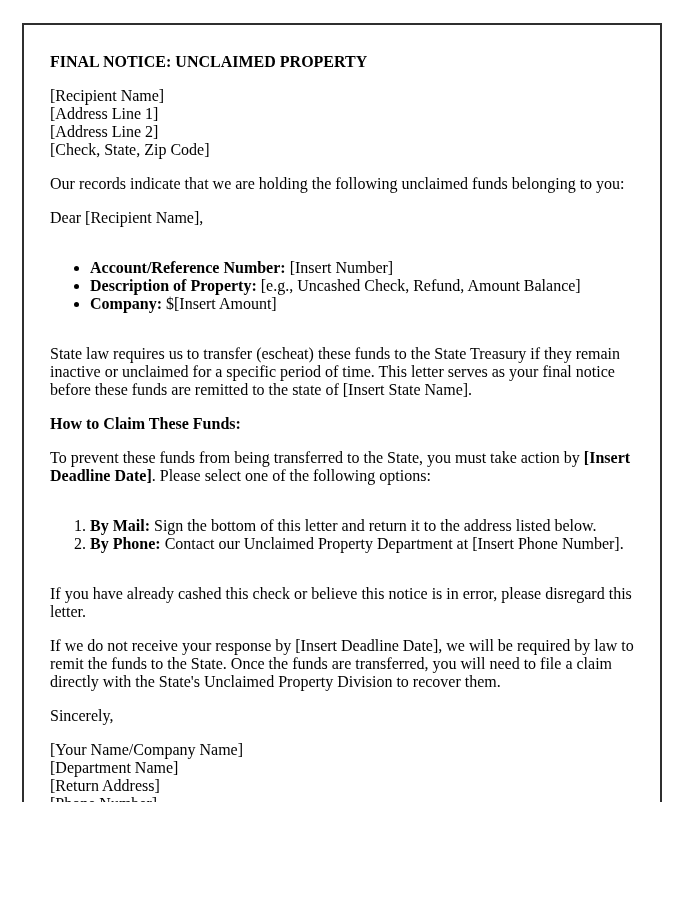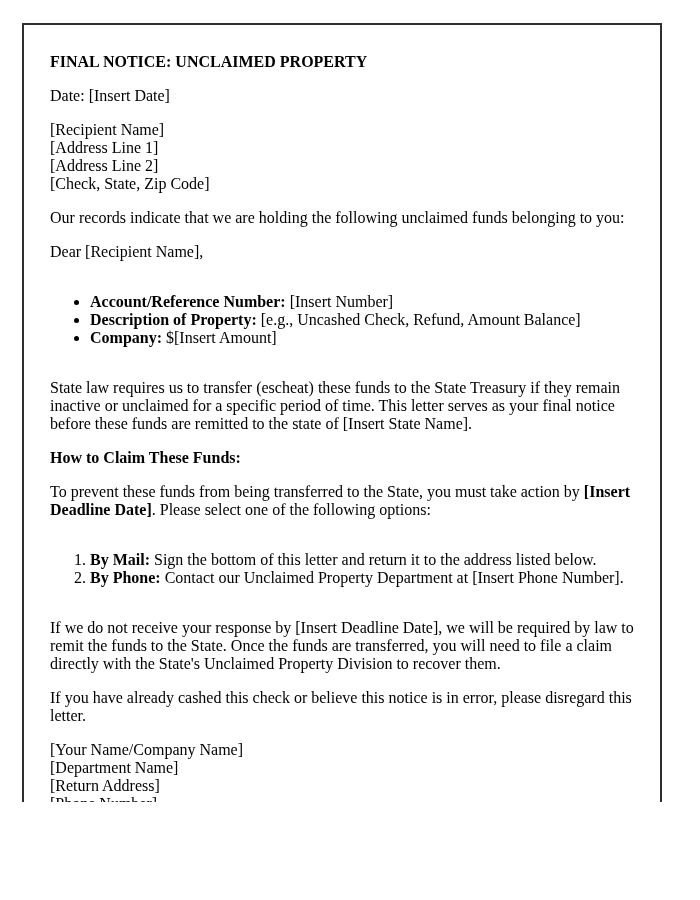--- a/index.html
+++ b/index.html
@@ -43,21 +43,20 @@
     margin: 0;
   }
 </style>
 </head>
 <body style="background: rgb(255, 255, 255);">
 
 <div class="letter-box" style="border-color: rgb(47, 47, 47); color: rgb(0, 0, 0);">
 
   <p class="bold">FINAL NOTICE: UNCLAIMED PROPERTY</p>
 
-  <p>Date: [Insert Date]</p>
 
   <p><span>[Recipient Name]</span><br><span>[Address Line 1]</span><br><span>[Address Line 2]</span><br><span>[Check, State, Zip Code]</span></p>
 
 
   <p>Our records indicate that we are holding the following unclaimed funds belonging to you:</p>
 
   <p>Dear [Recipient Name],</p>
 
   <ul>
     <li><span class="bold">Account/Reference Number:</span><span> [Insert Number]</span></li>
@@ -69,21 +68,21 @@
 
   <p class="bold">How to Claim These Funds:</p>
 
   <p><span>To prevent these funds from being transferred to the State, you must take action by </span><span class="bold">[Insert Deadline Date]</span><span>. Please select one of the following options:</span></p>
 
   <ol>
     <li><span class="bold">By Mail:</span><span> Sign the bottom of this letter and return it to the address listed below.</span></li>
     <li><span class="bold">By Phone:</span><span> Contact our Unclaimed Property Department at [Insert Phone Number].</span></li>
   </ol>
 
+  <p>If you have already cashed this check or believe this notice is in error, please disregard this letter.</p>
+
   <p>If we do not receive your response by [Insert Deadline Date], we will be required by law to remit the funds to the State. Once the funds are transferred, you will need to file a claim directly with the State's Unclaimed Property Division to recover them.</p>
 
-  <p>If you have already cashed this check or believe this notice is in error, please disregard this letter.</p>
+  <p>Sincerely,</p>
 
   <p><span>[Your Name/Company Name]</span><br><span>[Department Name]</span><br><span>[Return Address]</span><br><span>[Phone Number]</span></p>
-
-  <p>Sincerely,</p>
 
 </div>
 
 </body></html>

